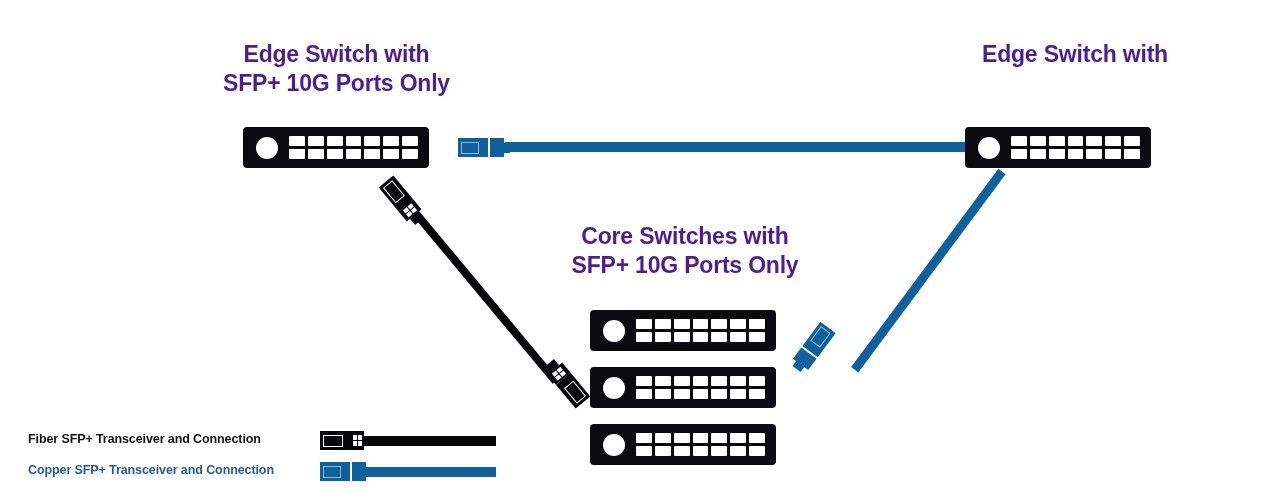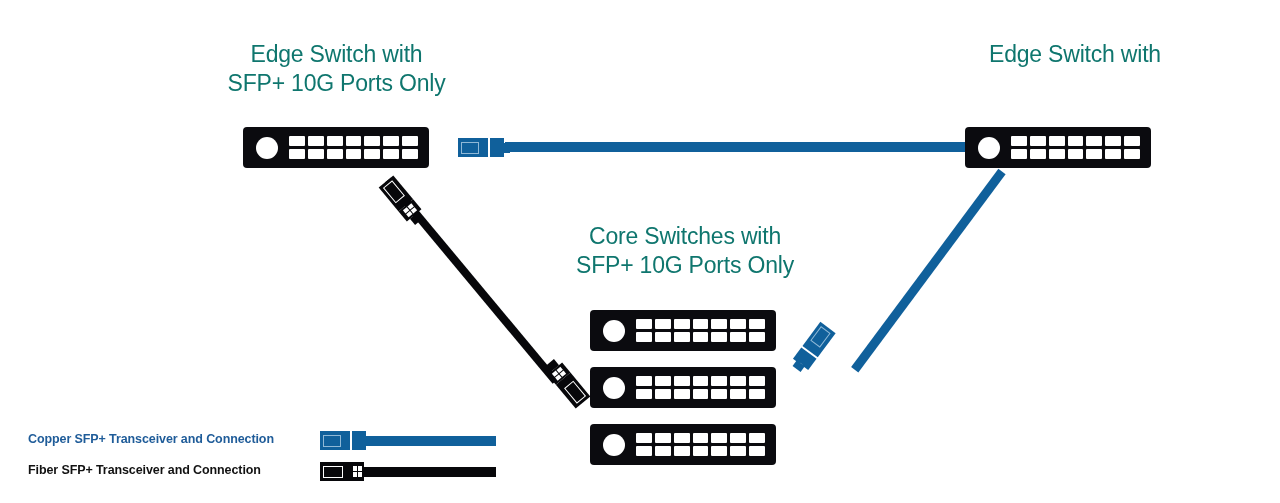--- a/index.html
+++ b/index.html
@@ -8,22 +8,22 @@
     background:#ffffff;
     font-family:"Liberation Sans", sans-serif;
     overflow:hidden;
     position:relative;
   }
   #stage{position:absolute;left:0;top:0;width:1280px;height:503px;}
 
   .title{
     position:absolute;
     text-align:center;
-    font-weight:normal;
-    color:#0f766e;
+    font-weight:bold;
+    color:#4c1d95;
     font-size:23px;
     line-height:29px;
     letter-spacing:-0.2px;
     white-space:nowrap;
   }
   .title .l2{display:block;}
 
   
   .switch{
     position:absolute;
@@ -301,49 +301,49 @@
         <i></i>
         <i></i>
         <i></i>
         <i></i>
         <i></i>
         <i></i>
     </span>
   </div>
 
   <div class="legend">
-
-    <div class="legend-row copper">
-      <span class="legend-label">Copper SFP+ Transceiver and Connection</span>
-      <span class="legend-art">
-        <span class="legend-line"></span>
-        <span class="xcvr copper" style="left:0;top:1px;">
-          <span class="body"></span>
-          <span class="win"></span>
-          <span class="mid"></span>
-          <span class="nick"></span>
-          <span class="tab"></span>
-        </span>
-      </span>
-    </div>
 
     <div class="legend-row fiber">
       <span class="legend-label">Fiber SFP+ Transceiver and Connection</span>
       <span class="legend-art">
         <span class="legend-line"></span>
         <span class="xcvr fiber" style="left:0;top:1px;">
           <span class="body"></span>
           <span class="win"></span>
           <span class="mid"></span>
           <span class="grid">
             <i></i>
               <i></i>
               <i></i>
               <i></i>
           </span>
           <span class="tab"></span>
         </span>
       </span>
     </div>
 
+    <div class="legend-row copper">
+      <span class="legend-label">Copper SFP+ Transceiver and Connection</span>
+      <span class="legend-art">
+        <span class="legend-line"></span>
+        <span class="xcvr copper" style="left:0;top:1px;">
+          <span class="body"></span>
+          <span class="win"></span>
+          <span class="mid"></span>
+          <span class="nick"></span>
+          <span class="tab"></span>
+        </span>
+      </span>
+    </div>
+
   </div>
 
 </div>
 
 </body></html>

